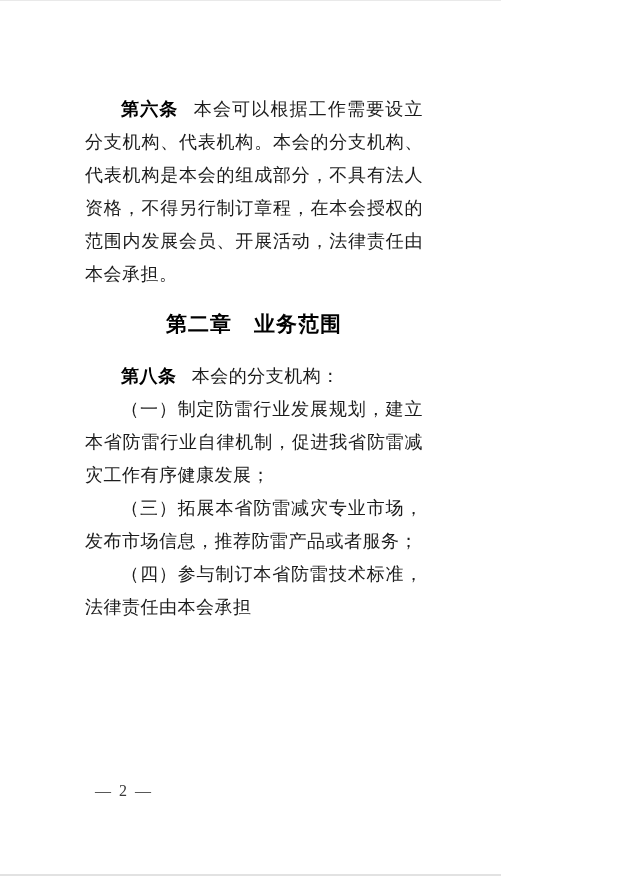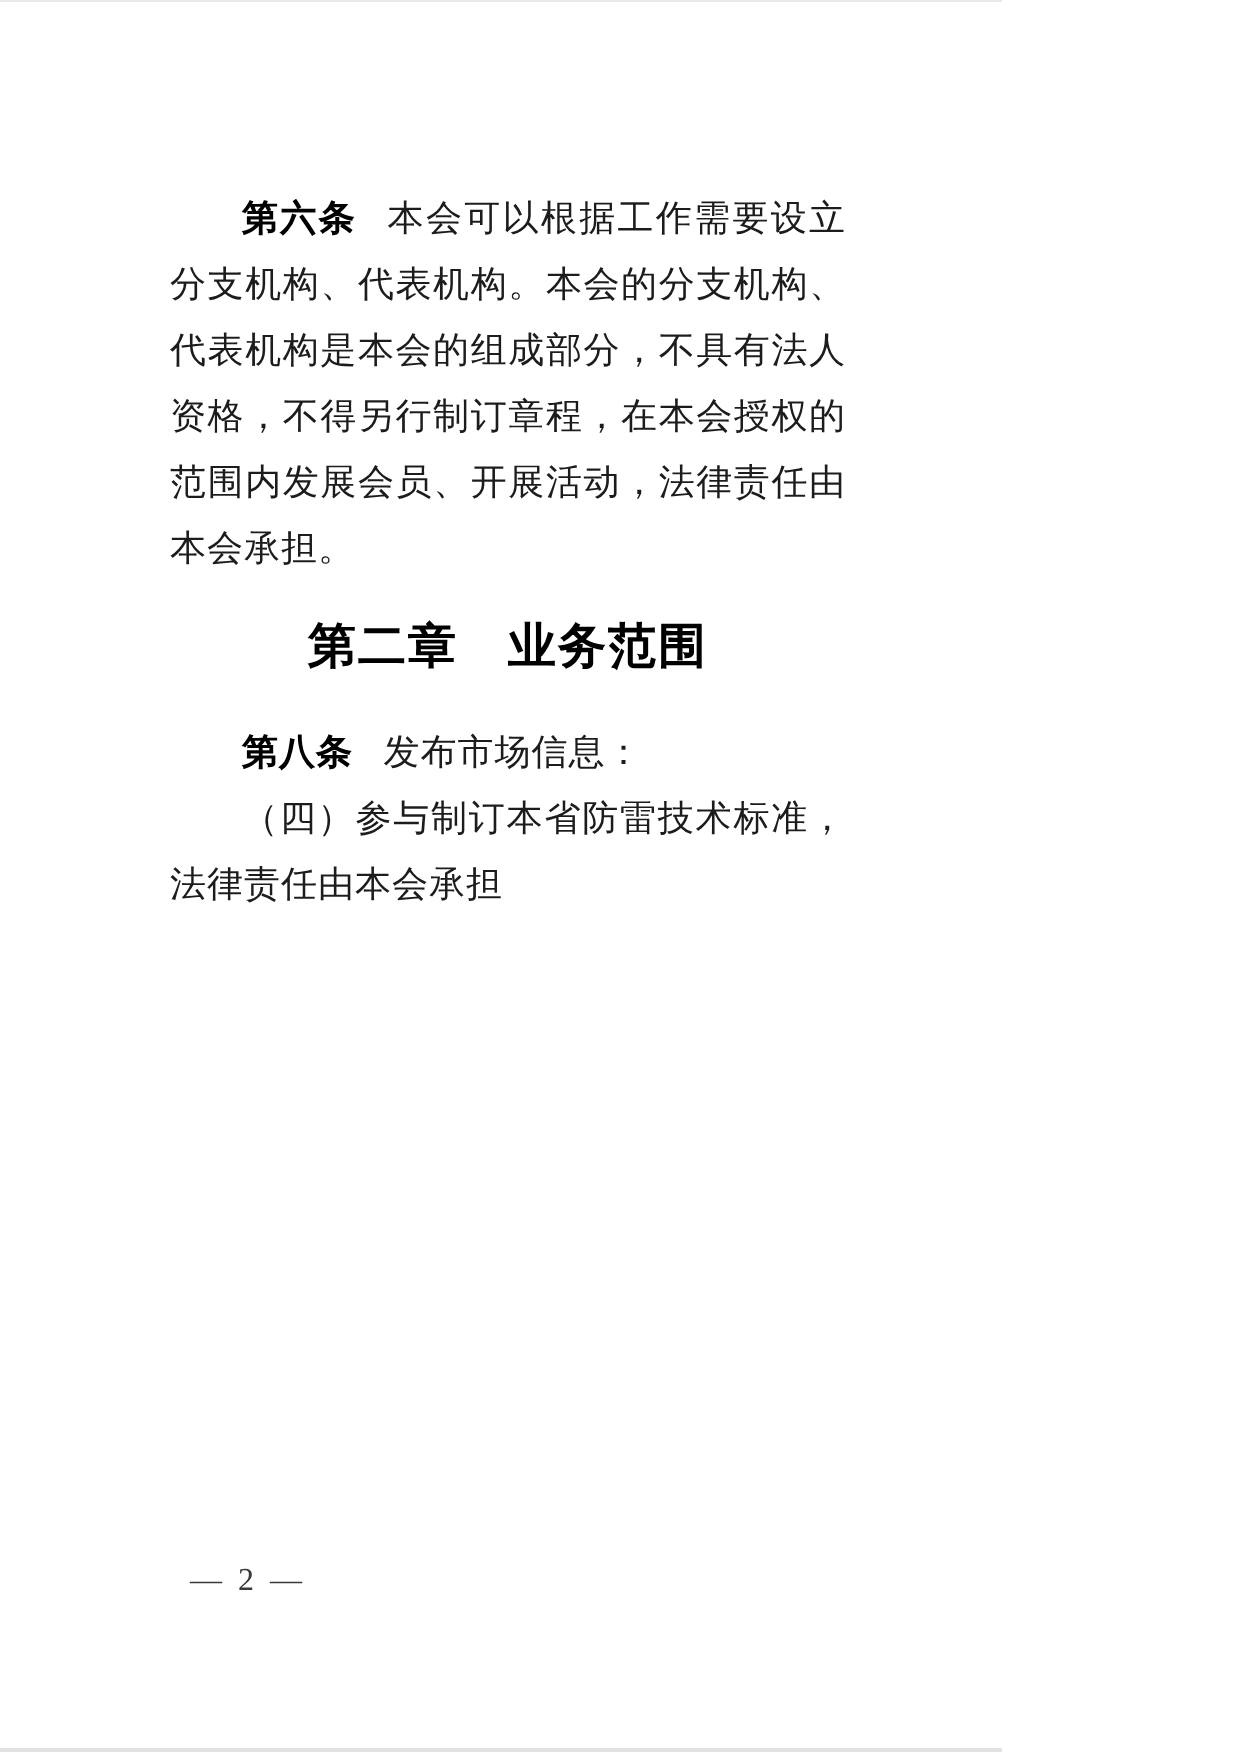--- a/index.html
+++ b/index.html
@@ -31,21 +31,21 @@
   }
   .label {
     font-family: "Liberation Sans", "DejaVu Sans", sans-serif;
     font-weight: bold;
     color: #000000;
     margin-right: 0.85em;
   }
   .chapter {
     font-family: "Liberation Sans", "DejaVu Sans", sans-serif;
     font-weight: bold;
-    font-size: 24px;
+    font-size: 21px;
     line-height: 33px;
     text-align: center;
     color: #000000;
     margin: 16px 0 20px 0;
     letter-spacing: 1px;
   }
   .pagenum {
     position: absolute;
     left: 95px;
     top: 781px;
@@ -59,23 +59,25 @@
 <body>
 
 <div class="page">
   <div class="body-text">
 
     <p class="para"><span class="label">第六条</span><span>本会可以根据工作需要设立分支机构、代表机构。本会的分支机构、代表机构是本会的组成部分，不具有法人资格，不得另行制订章程，在本会授权的范围内发展会员、开展活动，法律责任由本会承担。</span></p>
 
 
     <h2 class="chapter">第二章　业务范围</h2>
 
-    <p class="para"><span class="label">第八条</span><span>发布市场信息：</span></p>
+    <p class="para"><span class="label">第八条</span><span>本会的分支机构：</span></p>
+
+    <p class="para">（一）制定防雷行业发展规划，建立本省防雷行业自律机制，促进我省防雷减灾工作有序健康发展；</p>
 
 
-
+    <p class="para">（三）拓展本省防雷减灾专业市场，发布市场信息，推荐防雷产品或者服务；</p>
 
     <p class="para">（四）参与制订本省防雷技术标准，法律责任由本会承担</p>
 
   </div>
 
   <div class="pagenum">— 2 —</div>
 </div>
 
 </body></html>

